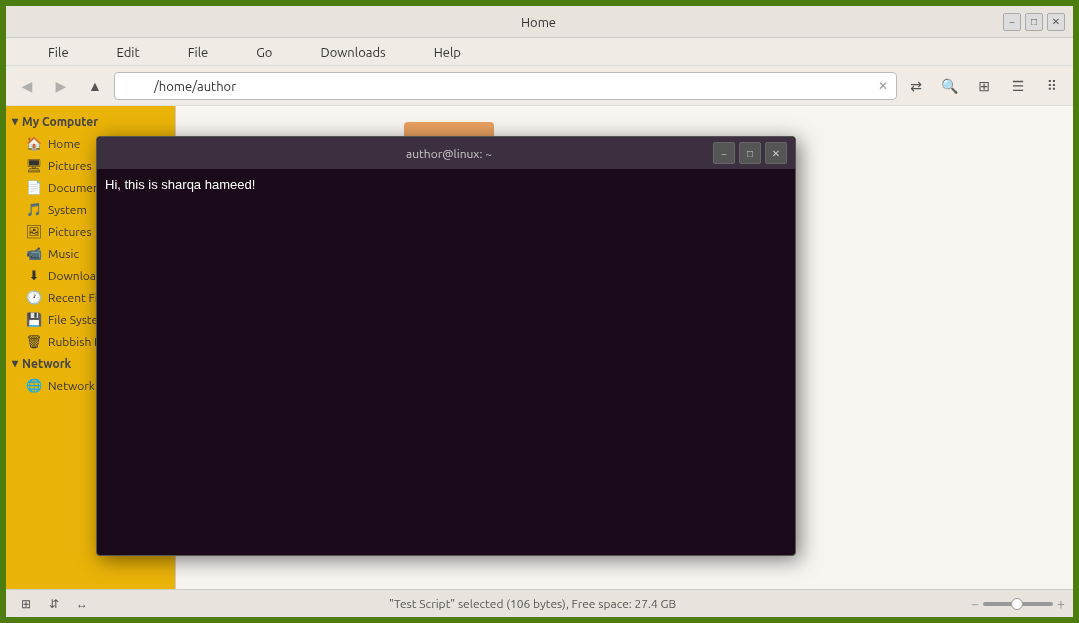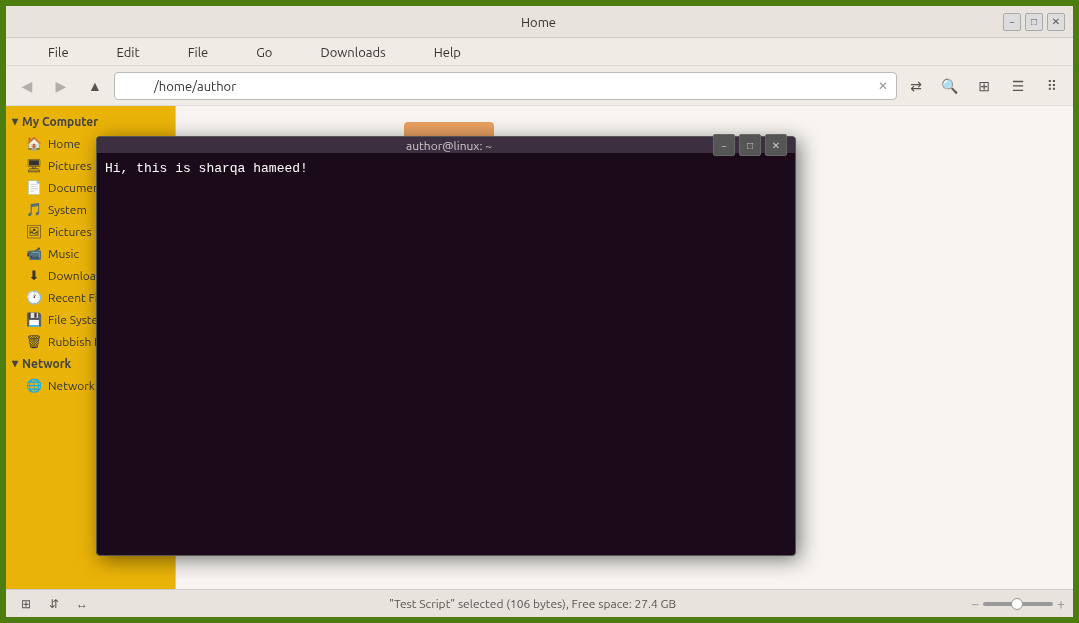--- a/index.html
+++ b/index.html
@@ -276,21 +276,21 @@
       border: 1px solid #555;
       border-radius: 4px;
       display: flex;
       flex-direction: column;
       box-shadow: 4px 4px 20px rgba(0,0,0,0.5);
       z-index: 100;
     }
 
     .terminal-title-bar {
       background: #3c3040;
-      height: 16px;
+      height: 32px;
       display: flex;
       align-items: center;
       justify-content: space-between;
       padding: 0 8px;
       border-radius: 4px 4px 0 0;
     }
     .terminal-title {
       flex: 1;
       text-align: center;
       font-size: 12px;
@@ -310,21 +310,21 @@
       align-items: center;
       justify-content: center;
       cursor: pointer;
       font-size: 10px;
       color: #ccc;
     }
 
     .terminal-body {
       flex: 1;
       padding: 8px;
-      font-family: Liberation Mono, monospace;
+      font-family: Liberation Sans, sans-serif;
       font-size: 13px;
       color: #eee;
       overflow-y: auto;
     }
 
     .term-output { color: #ffffff; }
     .term-prompt { color: #44dd44; }
     .term-cursor {
       display: inline-block;
       width: 8px;

